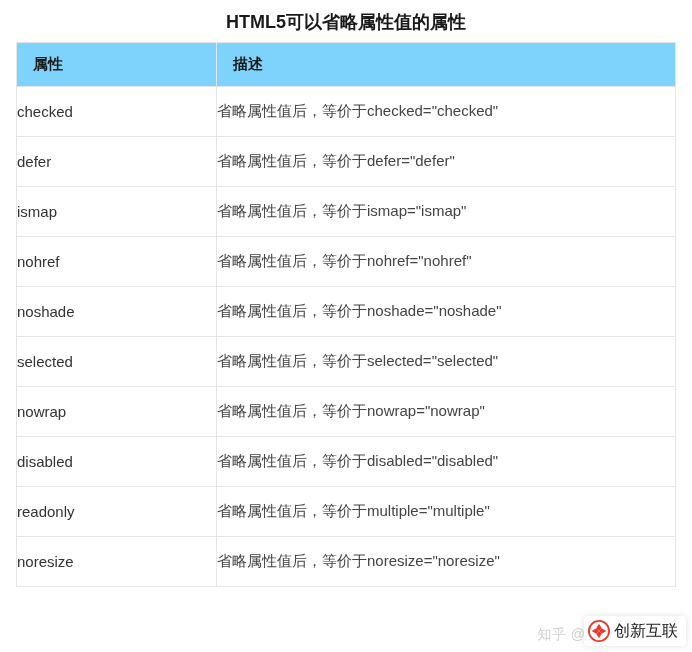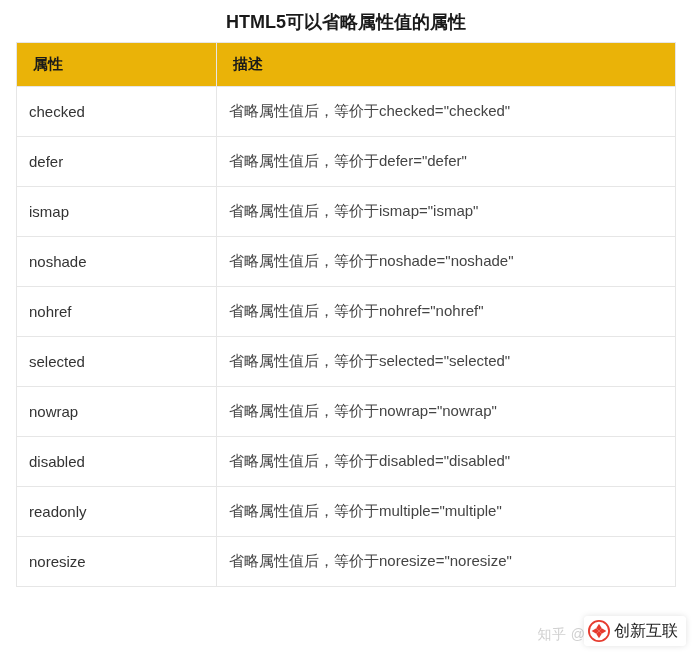--- a/index.html
+++ b/index.html
@@ -21,30 +21,30 @@
     .table-wrap {
       padding: 0 16px;
     }
     table {
       width: 100%;
       border-collapse: collapse;
       border: 1px solid #e6e6e6;
       font-size: 15px;
     }
     thead th {
-      background: #eab308;
+      background: #7dd3fc;
       text-align: left;
       font-weight: 600;
       color: #1a1a1a;
       padding: 12px 16px;
       border: 1px solid #e6e6e6;
     }
     thead th.col-attr { width: 200px; }
     tbody td {
-      padding: 15px 12px;
+      padding: 15px 0;
       border: 1px solid #e6e6e6;
       color: #333;
       vertical-align: middle;
     }
     tbody td.col-attr { color: #333; }
     tbody td.col-desc { color: #444; }
     .watermark {
       position: absolute;
       right: 92px;
       bottom: 8px;
@@ -93,26 +93,26 @@
       </tr>
       <tr>
         <td class="col-attr">defer</td>
         <td class="col-desc">省略属性值后，等价于defer="defer"</td>
       </tr>
       <tr>
         <td class="col-attr">ismap</td>
         <td class="col-desc">省略属性值后，等价于ismap="ismap"</td>
       </tr>
       <tr>
+        <td class="col-attr">nohref</td>
+        <td class="col-desc">省略属性值后，等价于nohref="nohref"</td>
+      </tr>
+      <tr>
         <td class="col-attr">noshade</td>
         <td class="col-desc">省略属性值后，等价于noshade="noshade"</td>
-      </tr>
-      <tr>
-        <td class="col-attr">nohref</td>
-        <td class="col-desc">省略属性值后，等价于nohref="nohref"</td>
       </tr>
       <tr>
         <td class="col-attr">selected</td>
         <td class="col-desc">省略属性值后，等价于selected="selected"</td>
       </tr>
       <tr>
         <td class="col-attr">nowrap</td>
         <td class="col-desc">省略属性值后，等价于nowrap="nowrap"</td>
       </tr>
       <tr>

